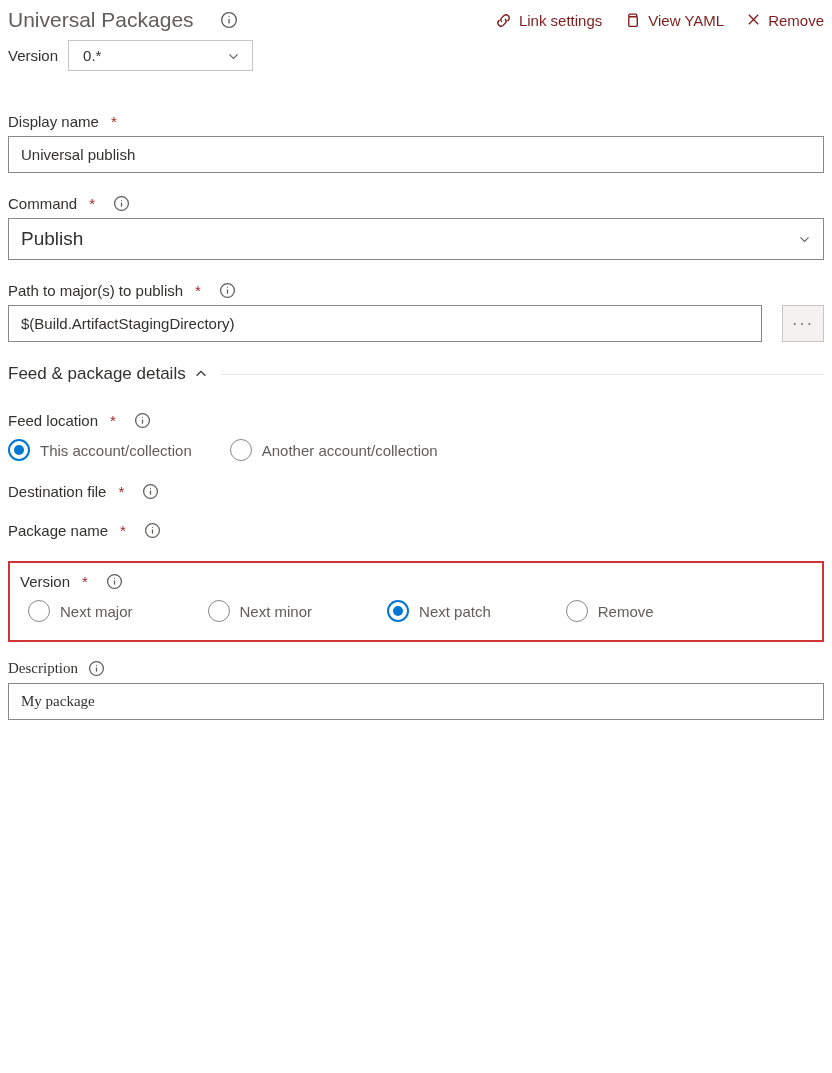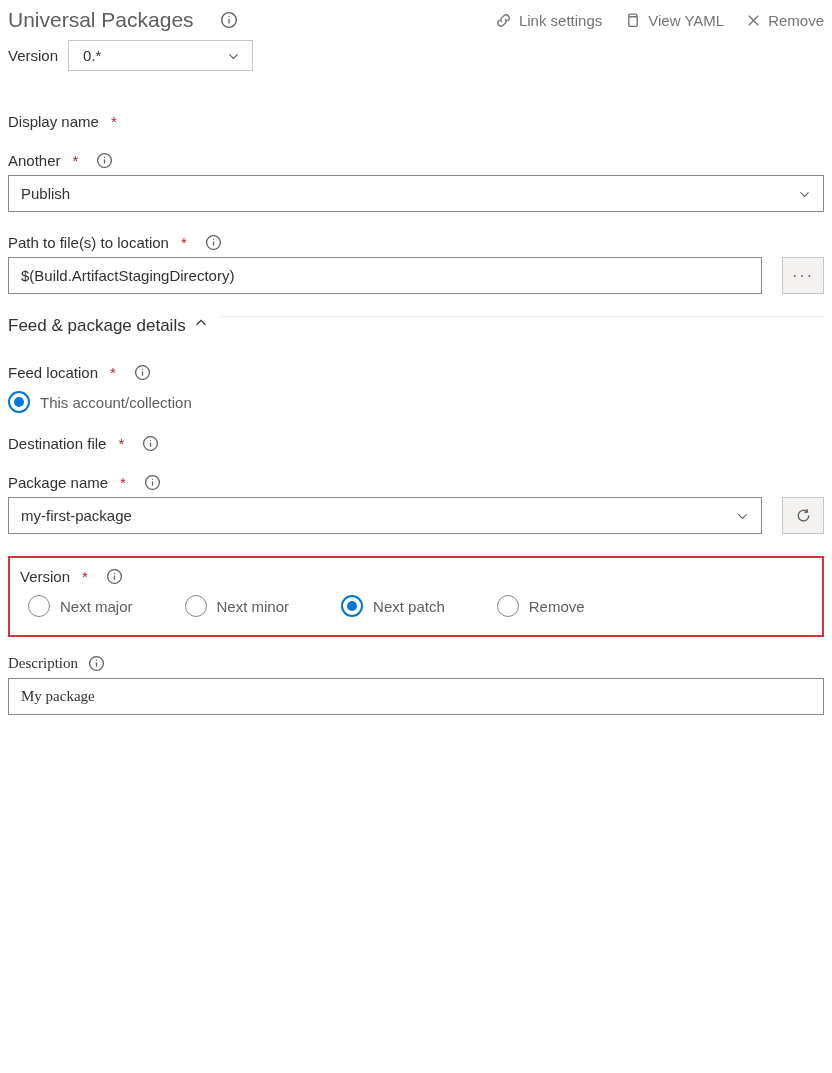--- a/index.html
+++ b/index.html
@@ -31,23 +31,22 @@
     display: inline-flex;
     align-items: center;
     justify-content: center;
     color: #605e5c;
   }
   .action-links {
     display: flex;
     gap: 22px;
   }
   .action-link {
-    color: #737373;
+    color: #7f1d1d;
     display: inline-flex;
-    align-items: center;
     gap: 7px;
     font-size: 15px;
     cursor: pointer;
   }
   .version-row {
     display: flex;
     align-items: center;
     gap: 10px;
     margin-top: 8px;
     margin-bottom: 42px;
@@ -84,21 +83,21 @@
     padding: 9px 12px;
     font-size: 15px;
     font-family: inherit;
     color: #323130;
     background: #fff;
   }
   .select-input {
     width: 100%;
     border: 1px solid #8a8886;
     padding: 9px 40px 9px 12px;
-    font-size: 15px;
+    font-size: 19px;
     position: relative;
     cursor: pointer;
     background: #fff;
   }
   .input-row {
     display: flex;
     gap: 20px;
     align-items: stretch;
   }
   .input-row .text-input-wrap, .input-row .select-wrap { flex: 1; position: relative; }
@@ -108,21 +107,21 @@
     background: #f3f2f1;
     display: flex;
     align-items: center;
     justify-content: center;
     cursor: pointer;
     color: #605e5c;
     font-size: 16px;
   }
   .section-header {
     display: flex;
-    align-items: flex-start;
+    align-items: center;
     gap: 8px;
     font-size: 17px;
     font-weight: 400;
     color: #323130;
     margin: 14px 0 28px 0;
     cursor: pointer;
   }
   .section-line {
     flex: 1;
     height: 1px;
@@ -151,21 +150,21 @@
   .radio-outer.selected { border-color: #0078d4; border-width: 2px;}
   .radio-inner {
     width: 10px; height: 10px; border-radius: 50%; background: #0078d4;
   }
   .radio-label { color: #605e5c; font-size: 15px; }
   .highlight-box {
     border: 2px solid #d13438;
     padding: 10px 10px 18px 10px;
     margin-bottom: 18px;
   }
-  .highlight-box .radio-row { gap: 52px; padding-left: 8px;}
+  .highlight-box .radio-row { gap: 75px; padding-left: 8px;}
   svg { display: block; }
 </style>
 </head>
 <body>
 
 <div class="header-row">
   <div class="title-wrap">
     <span class="title">Universal Packages</span>
     <span class="info-icon">
       <svg width="18" height="18" viewBox="0 0 16 16" fill="none" stroke="currentColor" stroke-width="1.2">
@@ -210,25 +209,26 @@
         </svg>
     </span>
   </div>
 </div>
 
 <div class="field">
   <div class="field-label">
     <span>Display name</span>
       <span class="req">*</span>
   </div>
-</div>
-
-<div class="field">
-  <div class="field-label">
-    <span>Another</span>
+  <input class="text-input" type="text" value="Universal publish" style="">
+</div>
+
+<div class="field">
+  <div class="field-label">
+    <span>Command</span>
       <span class="req">*</span>
     <span class="info-icon" style="margin-left:8px;">
       <svg width="17" height="17" viewBox="0 0 16 16" fill="none" stroke="currentColor" stroke-width="1.2">
           <circle cx="8" cy="8" r="6.5"></circle>
           <line x1="8" y1="7" x2="8" y2="11"></line>
           <circle cx="8" cy="5" r="0.6" fill="currentColor" stroke="none"></circle>
         </svg>
     </span>
   </div>
   <div class="select-wrap" style="position:relative;">
@@ -238,21 +238,21 @@
         <svg width="13" height="13" viewBox="0 0 16 16" fill="none" stroke="currentColor" stroke-width="1.3">
             <polyline points="3,6 8,11 13,6"></polyline>
           </svg>
       </span>
     </div>
   </div>
 </div>
 
 <div class="field">
   <div class="field-label">
-    <span>Path to file(s) to location</span>
+    <span>Path to major(s) to publish</span>
       <span class="req">*</span>
     <span class="info-icon" style="margin-left:8px;">
       <svg width="17" height="17" viewBox="0 0 16 16" fill="none" stroke="currentColor" stroke-width="1.2">
           <circle cx="8" cy="8" r="6.5"></circle>
           <line x1="8" y1="7" x2="8" y2="11"></line>
           <circle cx="8" cy="5" r="0.6" fill="currentColor" stroke="none"></circle>
         </svg>
     </span>
   </div>
   <div class="input-row">
@@ -287,20 +287,24 @@
         </svg>
     </span>
   </div>
   <div class="radio-row">
     <span class="radio-item">
       <span class="radio-outer selected">
           <span class="radio-inner"></span>
         </span>
       <span class="radio-label">This account/collection</span>
     </span>
+    <span class="radio-item">
+      <span class="radio-outer"></span>
+      <span class="radio-label">Another account/collection</span>
+    </span>
   </div>
 </div>
 
 <div class="field">
   <div class="field-label">
     <span>Destination file</span>
       <span class="req">*</span>
     <span class="info-icon" style="margin-left:8px;">
       <svg width="17" height="17" viewBox="0 0 16 16" fill="none" stroke="currentColor" stroke-width="1.2">
           <circle cx="8" cy="8" r="6.5"></circle>
@@ -315,40 +319,20 @@
   <div class="field-label">
     <span>Package name</span>
       <span class="req">*</span>
     <span class="info-icon" style="margin-left:8px;">
       <svg width="17" height="17" viewBox="0 0 16 16" fill="none" stroke="currentColor" stroke-width="1.2">
           <circle cx="8" cy="8" r="6.5"></circle>
           <line x1="8" y1="7" x2="8" y2="11"></line>
           <circle cx="8" cy="5" r="0.6" fill="currentColor" stroke="none"></circle>
         </svg>
     </span>
-  </div>
-  <div class="input-row">
-    <div class="select-wrap">
-      <div class="select-input">
-        <span>my-first-package</span>
-        <span class="chev">
-          <svg width="13" height="13" viewBox="0 0 16 16" fill="none" stroke="currentColor" stroke-width="1.3">
-              <polyline points="3,6 8,11 13,6"></polyline>
-            </svg>
-        </span>
-      </div>
-    </div>
-    <div class="side-btn">
-      <span>
-        <svg width="17" height="17" viewBox="0 0 16 16" fill="none" stroke="currentColor" stroke-width="1.3">
-            <path d="M13 8 A5 5 0 1 1 11.5 4.5"></path>
-            <polyline points="11,2 11.8,4.7 9,5.2"></polyline>
-          </svg>
-      </span>
-    </div>
   </div>
 </div>
 
 <div class="highlight-box">
   <div class="field-label" style="margin-bottom:10px;">
     <span>Version</span>
       <span class="req">*</span>
     <span class="info-icon" style="margin-left:8px;">
       <svg width="17" height="17" viewBox="0 0 16 16" fill="none" stroke="currentColor" stroke-width="1.2">
           <circle cx="8" cy="8" r="6.5"></circle>

